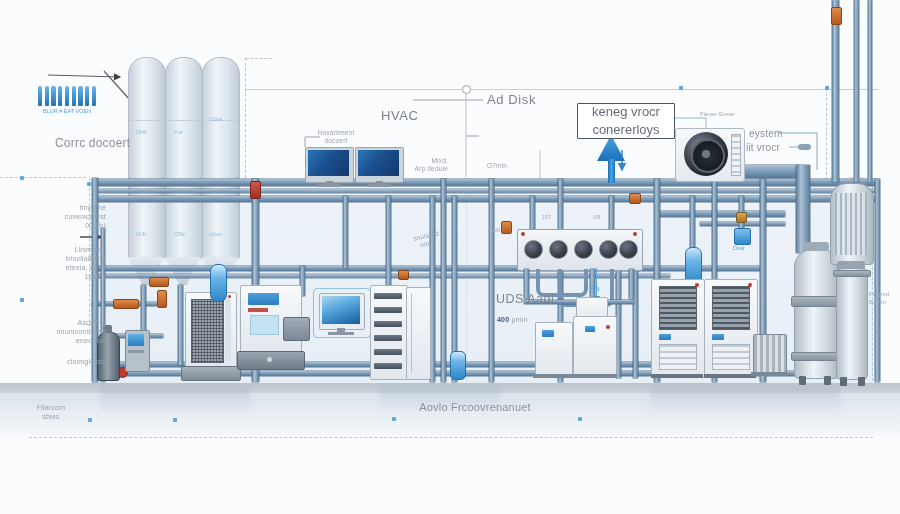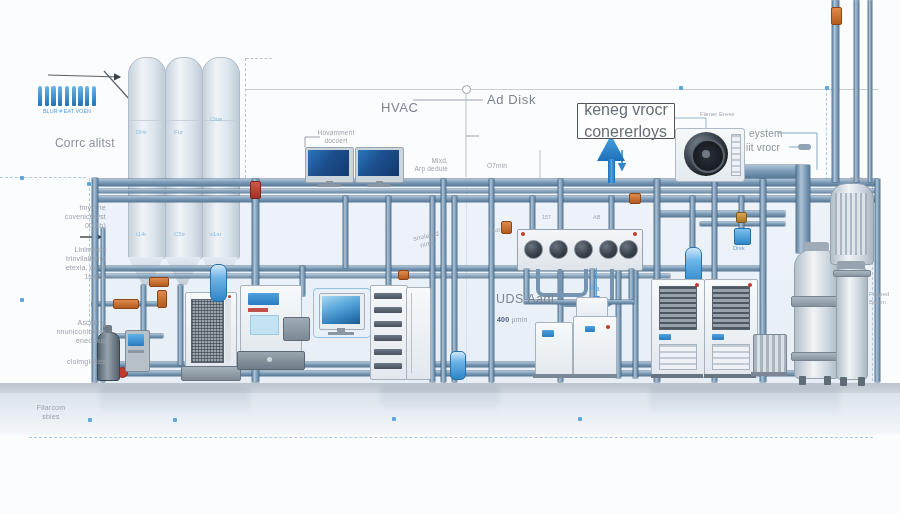--- a/index.html
+++ b/index.html
@@ -316,56 +316,57 @@
   <div class="abs vslats" style="left:835px;top:193px;width:32px;height:62px;opacity:.85"></div>
   <div class="abs" style="left:837px;top:261px;width:28px;height:9px;background:#97a3ae;border-radius:2px"></div>
   <div class="vessel" style="left:836px;top:268px;width:30px;height:110px;border-radius:5px"></div>
   <div class="ring" style="left:833px;top:270px;width:36px;height:5px"></div>
   <div class="leg" style="left:840px;top:377px;width:7px;height:9px"></div>
   <div class="leg" style="left:858px;top:377px;width:7px;height:9px"></div>
 
   <div class="abs" style="left:597px;top:135px;width:28px;height:26px;background:linear-gradient(#4aa3e0,#1c6fb8);clip-path:polygon(50% 0,100% 100%,0 100%)"></div>
   <div class="abs" style="left:608px;top:159px;width:7px;height:24px;background:linear-gradient(90deg,#1c6fb8,#4aa3e0,#1c6fb8)"></div>
 
-  <div class="lbl" style="left:55px;top:136px;font-size:12px;color:#8b919b">Corrc alitst</div>
+  <div class="lbl" style="left:55px;top:136px;font-size:12px;color:#8b919b">Corrc docoert</div>
   <div class="lbl sm right" style="left:10px;top:203px;width:96px">fmy The
 covenicrevst
 00 1b)</div>
   <div class="lbl sm right" style="left:10px;top:245px;width:96px">Linimlotel
 trinvilaltame
 etexia, co of
 1sates</div>
   <div class="lbl sm right" style="left:10px;top:318px;width:96px">Ascoting
 nnuniconiolens
 enedulus</div>
   <div class="lbl sm right" style="left:10px;top:357px;width:96px">cloimgloites</div>
   <div class="lbl sm center" style="left:16px;top:403px;width:70px">Filarcom
 sbies</div>
-  <div class="lbl big" style="left:381px;top:100px">HVAC</div>
+  <div class="lbl big" style="left:381px;top:108px">HVAC</div>
   <div class="lbl big" style="left:487px;top:92px">Ad Disk</div>
   <div class="lbl sm center" style="left:308px;top:129px;width:56px;font-size:6.5px">Hovamment
 docoert</div>
   <div class="lbl sm right" style="left:398px;top:157px;width:50px;font-size:6.5px">Mixd,
 Arp dedule</div>
   <div class="lbl sm" style="left:487px;top:162px;font-size:6.5px">O7min</div>
   <div class="abs" style="left:577px;top:103px;width:96px;height:34px;background:#fff;border:1.5px solid #4d545c;border-radius:1px;display:flex;align-items:center;justify-content:center">
-    <div style="font-size:16px;color:#666d78;line-height:1.35;white-space:pre-line">keneg vrocr
+    <div style="font-size:13px;color:#666d78;line-height:1.35;text-align:center;white-space:pre-line">keneg vrocr
 conererloys</div>
   </div>
   <div class="lbl xs" style="left:700px;top:111px">Fämer Erese</div>
   <div class="lbl" style="left:749px;top:127px;font-size:10px;color:#8a919b">eystem</div>
   <div class="lbl" style="left:746px;top:141px;font-size:10px;color:#8a919b">iit vrocr</div>
   <div class="lbl xs" style="left:850px;top:176px">Exelec</div>
   <div class="lbl sm center" style="left:404px;top:232px;width:46px;font-size:6.5px;transform:rotate(-12deg)">snoleted
 nime</div>
   <div class="lbl xs" style="left:488px;top:227px">Aadl</div>
   <div class="lbl xs" style="left:542px;top:214px;font-size:5.5px">157</div>
   <div class="lbl xs" style="left:593px;top:214px;font-size:5.5px">AB</div>
   <div class="lbl md" style="left:496px;top:291px">UDS Aadl</div>
   <div class="lbl sm" style="left:497px;top:306px">
     <span style="font-weight:bold;color:#44597e">400</span><span> μmin</span>
   </div>
   <div class="lbl xs blue" style="left:590px;top:285px;font-size:6.5px">Pla</div>
   <div class="lbl xs" style="left:733px;top:245px;color:#6b9fc8">Disk</div>
   <div class="lbl xs" style="left:869px;top:291px">Fingred
 Banim</div>
+  <div class="lbl center" style="left:380px;top:400px;width:190px;color:#8b929b">Aovlo Frcoovrenanuet</div>
 
 </div>
 
 </body></html>

